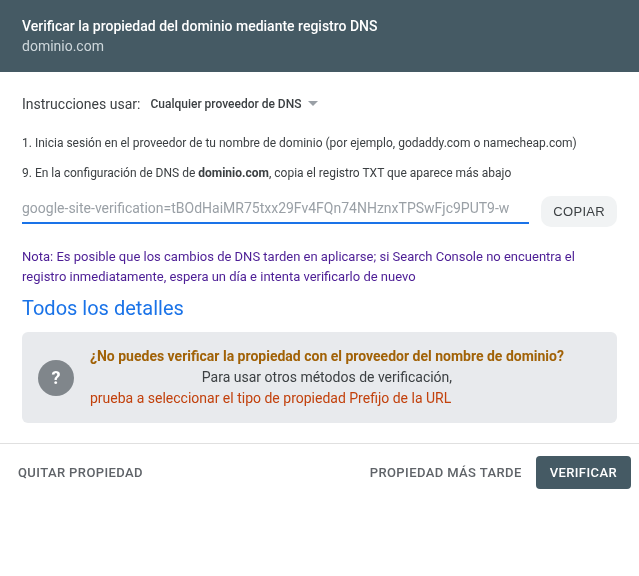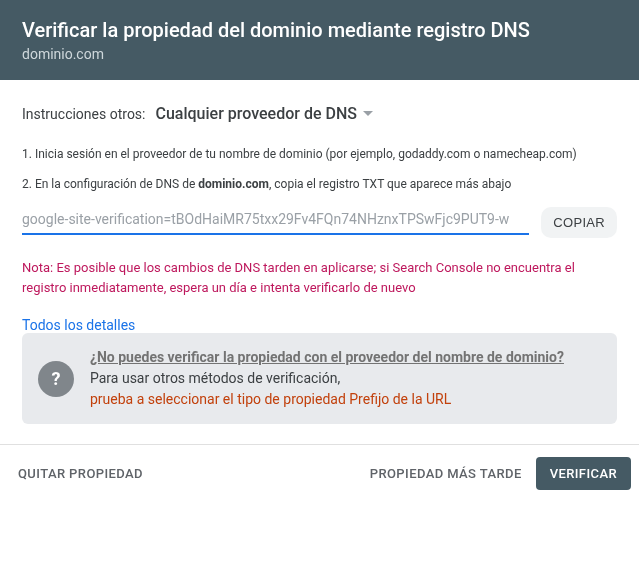--- a/index.html
+++ b/index.html
@@ -9,21 +9,21 @@
     width: 639px;
     color: #3c4043;
     font-size: 14px;
   }
   .header {
     background: #455a64;
     color: #fff;
     padding: 18px 22px 18px 22px;
   }
   .header-title {
-    font-size: 20px;
+    font-size: 14px;
     font-weight: 500;
     margin-bottom: 4px;
   }
   .header-sub {
     font-size: 14px;
     color: #cfd8dc;
   }
   .body {
     padding: 24px 22px 20px 22px;
   }
@@ -34,21 +34,21 @@
   }
   .instr-label {
     font-size: 14px;
     color: #3c4043;
     margin-right: 10px;
   }
   .dropdown {
     display: flex;
     align-items: center;
     cursor: pointer;
-    font-size: 16px;
+    font-size: 12px;
     color: #3c4043;
     font-weight: 500;
   }
   .dropdown-arrow {
     margin-left: 6px;
     display: inline-block;
   }
   .dropdown-arrow svg { display:block; }
   .steps { margin-bottom: 14px; }
   .step {
@@ -81,30 +81,30 @@
     color: #3c4043;
     font-size: 13px;
     font-weight: 500;
     padding: 8px 12px;
     cursor: pointer;
     letter-spacing: .3px;
     border-radius: 10px;
   }
   .note {
     font-size: 13px;
-    color: #be185d;
+    color: #4c1d95;
     line-height: 1.5;
-    margin-bottom: 20px;
+    margin-bottom: 10px;
   }
   .details-link {
     color: #1a73e8;
-    font-size: 14px;
+    font-size: 20px;
     cursor: pointer;
     display: inline-block;
-    margin-bottom: 0;
+    margin-bottom: 12px;
   }
   .info-box {
     background: #e8eaed;
     border-radius: 6px;
     padding: 14px 16px;
     display: flex;
     align-items: center;
     gap: 16px;
   }
   .info-icon {
@@ -114,22 +114,22 @@
     background: #80868b;
     color: #fff;
     display: flex;
     align-items: center;
     justify-content: center;
     font-size: 18px;
     font-weight: 700;
     flex-shrink: 0;
   }
   .info-text { font-size: 14px; line-height: 1.5; }
-  .info-title { font-weight: 700; color: #737373; text-decoration: underline; }
-  .info-sub { color: #3c4043; }
+  .info-title { font-weight: 700; color: #a16207; }
+  .info-sub { color: #3c4043; text-align: center; }
   .info-link { color: #c2410c; cursor: pointer; }
   .divider {
     border-top: 1px solid #e0e0e0;
     margin: 0;
   }
   .footer {
     display: flex;
     align-items: center;
     padding: 12px 8px;
   }
@@ -165,35 +165,35 @@
 <body>
 
 <div class="header">
   <div class="header-title">Verificar la propiedad del dominio mediante registro DNS</div>
   <div class="header-sub">dominio.com</div>
 </div>
 
 <div class="body">
 
   <div class="instr-row">
-    <span class="instr-label">Instrucciones otros:</span>
+    <span class="instr-label">Instrucciones usar:</span>
     <div class="dropdown">
       <span>Cualquier proveedor de DNS</span>
       <span class="dropdown-arrow">
         <svg width="10" height="6" viewBox="0 0 10 6">
             <path d="M0 0 L5 5 L10 0 Z" fill="#9aa0a6"></path>
           </svg>
       </span>
     </div>
   </div>
 
   <div class="steps">
     <div class="step">1. Inicia sesión en el proveedor de tu nombre de dominio (por ejemplo, godaddy.com o namecheap.com)</div>
     <div class="step">
-      <span>2. En la configuración de DNS de </span><span class="bold">dominio.com</span><span>, copia el registro TXT que aparece más abajo</span>
+      <span>9. En la configuración de DNS de </span><span class="bold">dominio.com</span><span>, copia el registro TXT que aparece más abajo</span>
     </div>
   </div>
 
   <div class="txt-row">
     <input class="txt-input" type="text" readonly="" value="google-site-verification=tBOdHaiMR75txx29Fv4FQn74NHznxTPSwFjc9PUT9-w" style="">
     <button class="copy-btn">COPIAR</button>
   </div>
 
 
   <div class="note">Nota: Es posible que los cambios de DNS tarden en aplicarse; si Search Console no encuentra el registro inmediatamente, espera un día e intenta verificarlo de nuevo</div>

